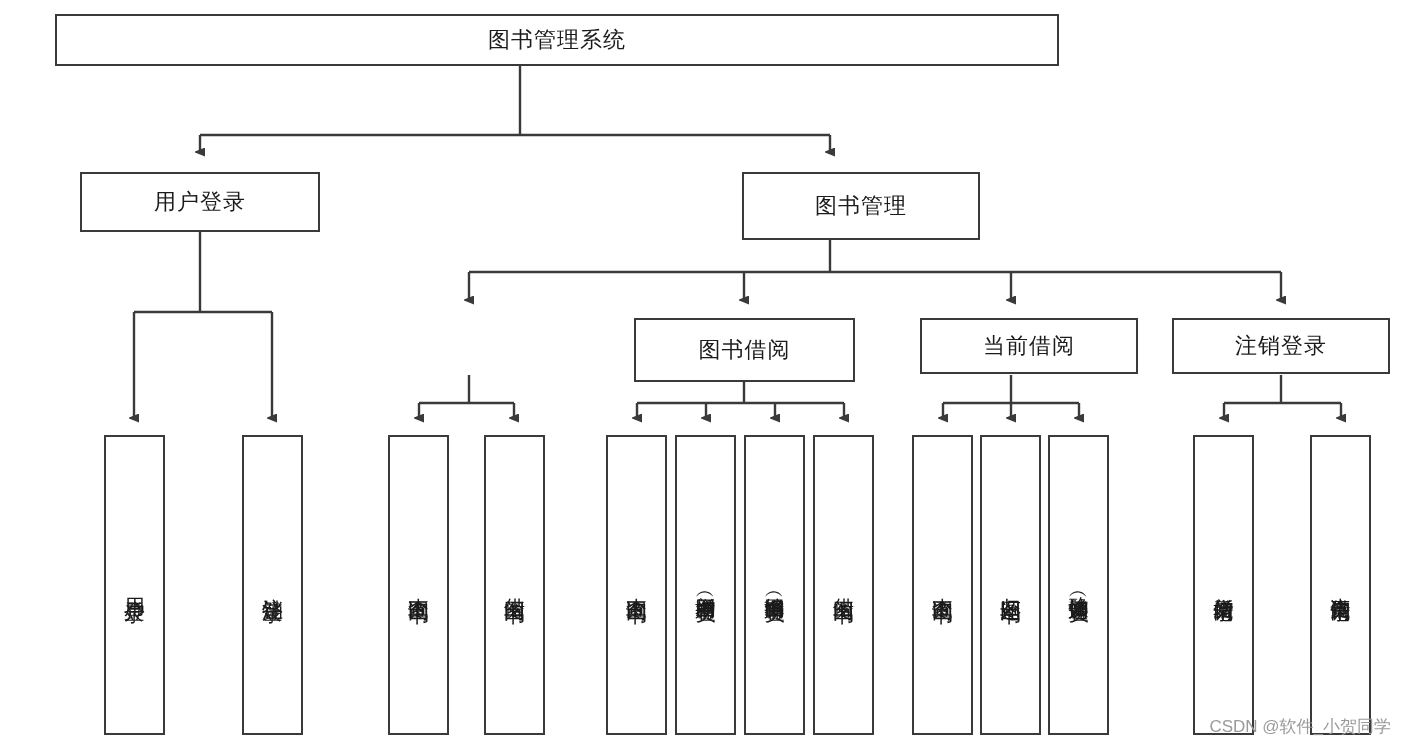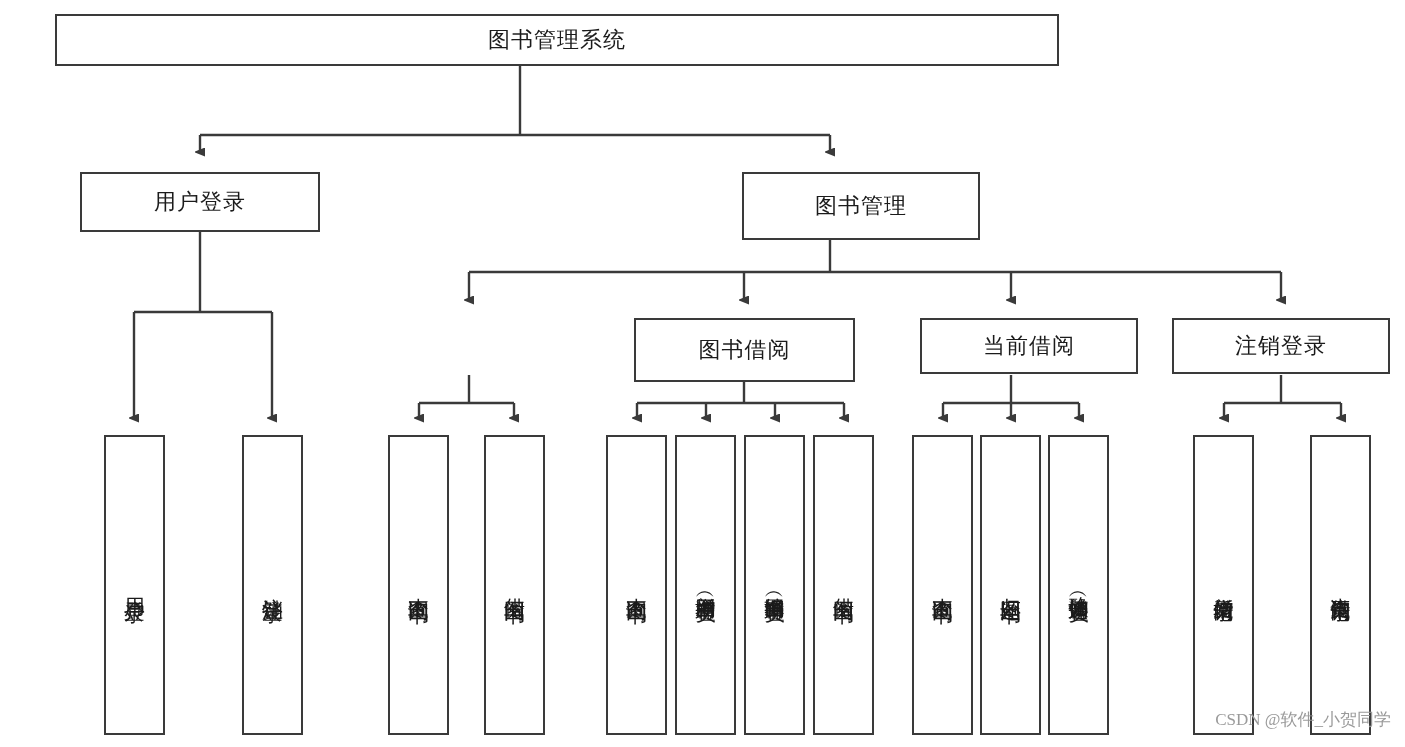--- a/index.html
+++ b/index.html
@@ -49,25 +49,25 @@
   .node.vert.tall {
     font-size: 20px;
     letter-spacing: 1px;
   }
   .node .lbl {
     display: block;
   }
   .watermark {
     position: absolute;
     right: 14px;
-    bottom: 16px;
+    bottom: 9px;
     font-size: 17px;
     color: #9a9a9a;
     white-space: nowrap;
-    font-family: Liberation Serif, serif;
+    font-family: Liberation Sans, sans-serif;
   }
 </style>
 </head>
 <body>
 
 <div id="canvas">
 
   <svg id="edges" viewBox="0 0 1405 747" xmlns="http://www.w3.org/2000/svg">
     <defs>
       <marker id="arrow" markerWidth="10" markerHeight="10" refX="4.5" refY="5" orient="auto" markerUnits="userSpaceOnUse">

